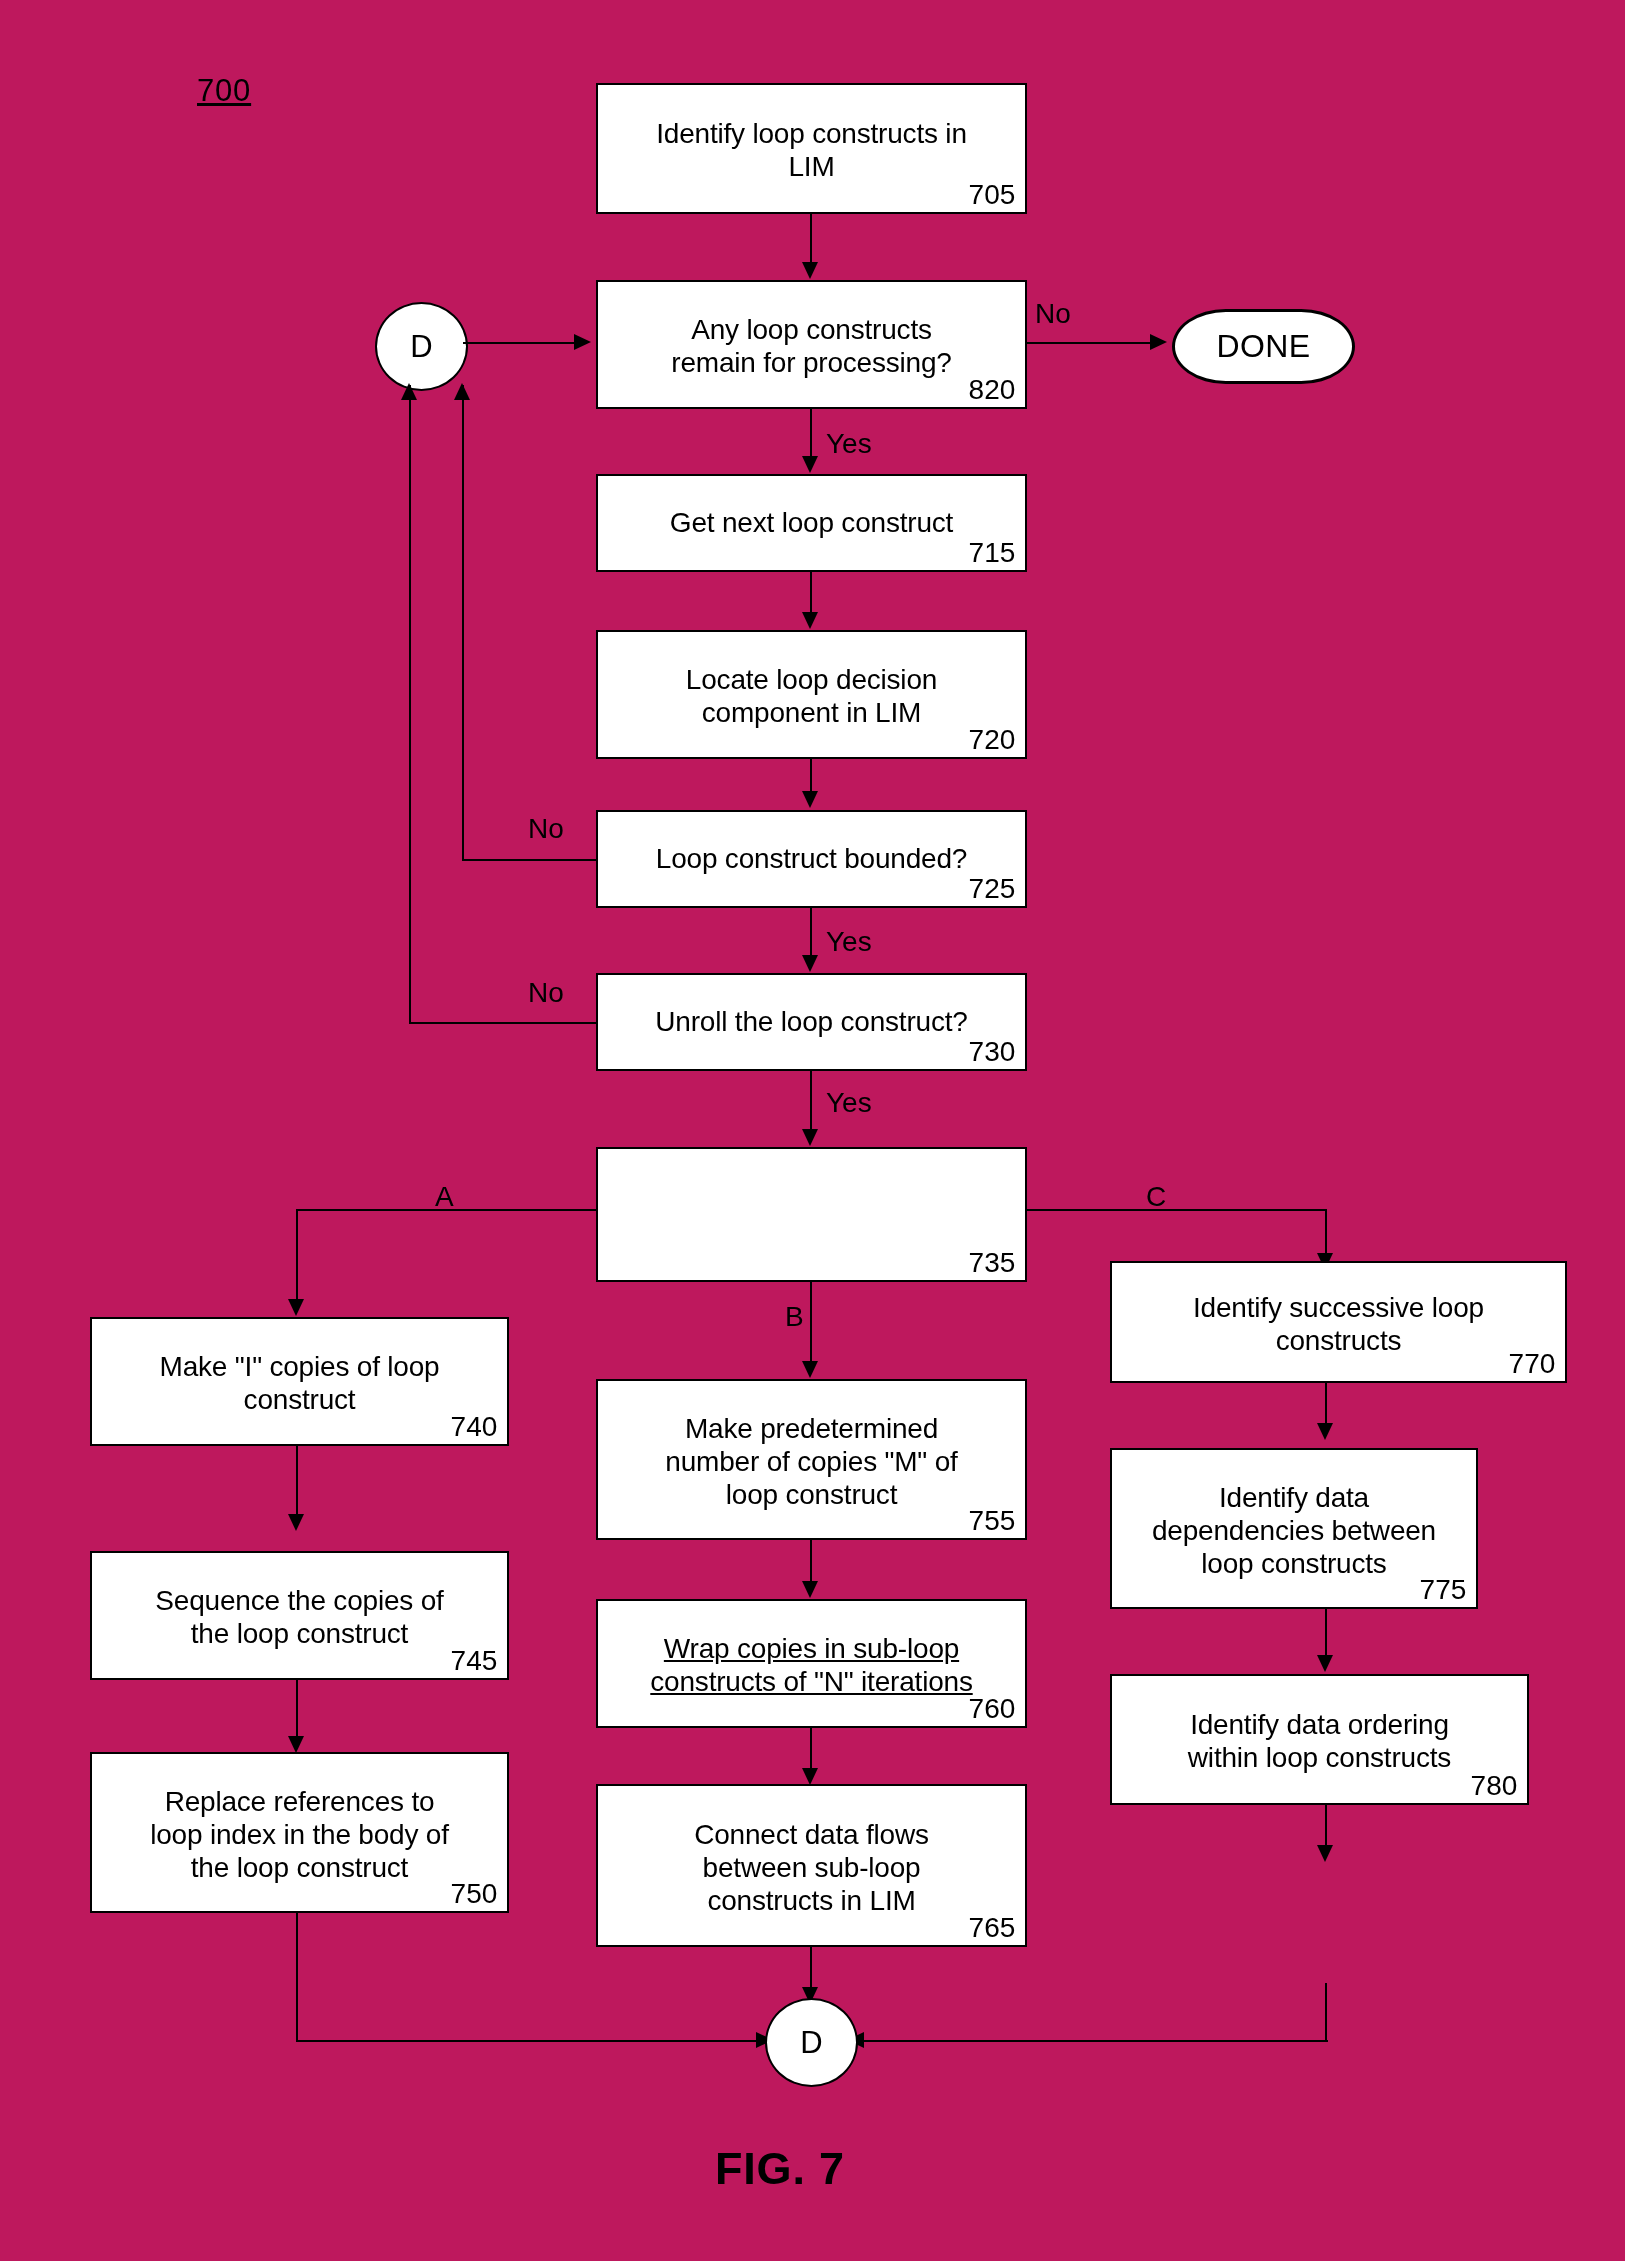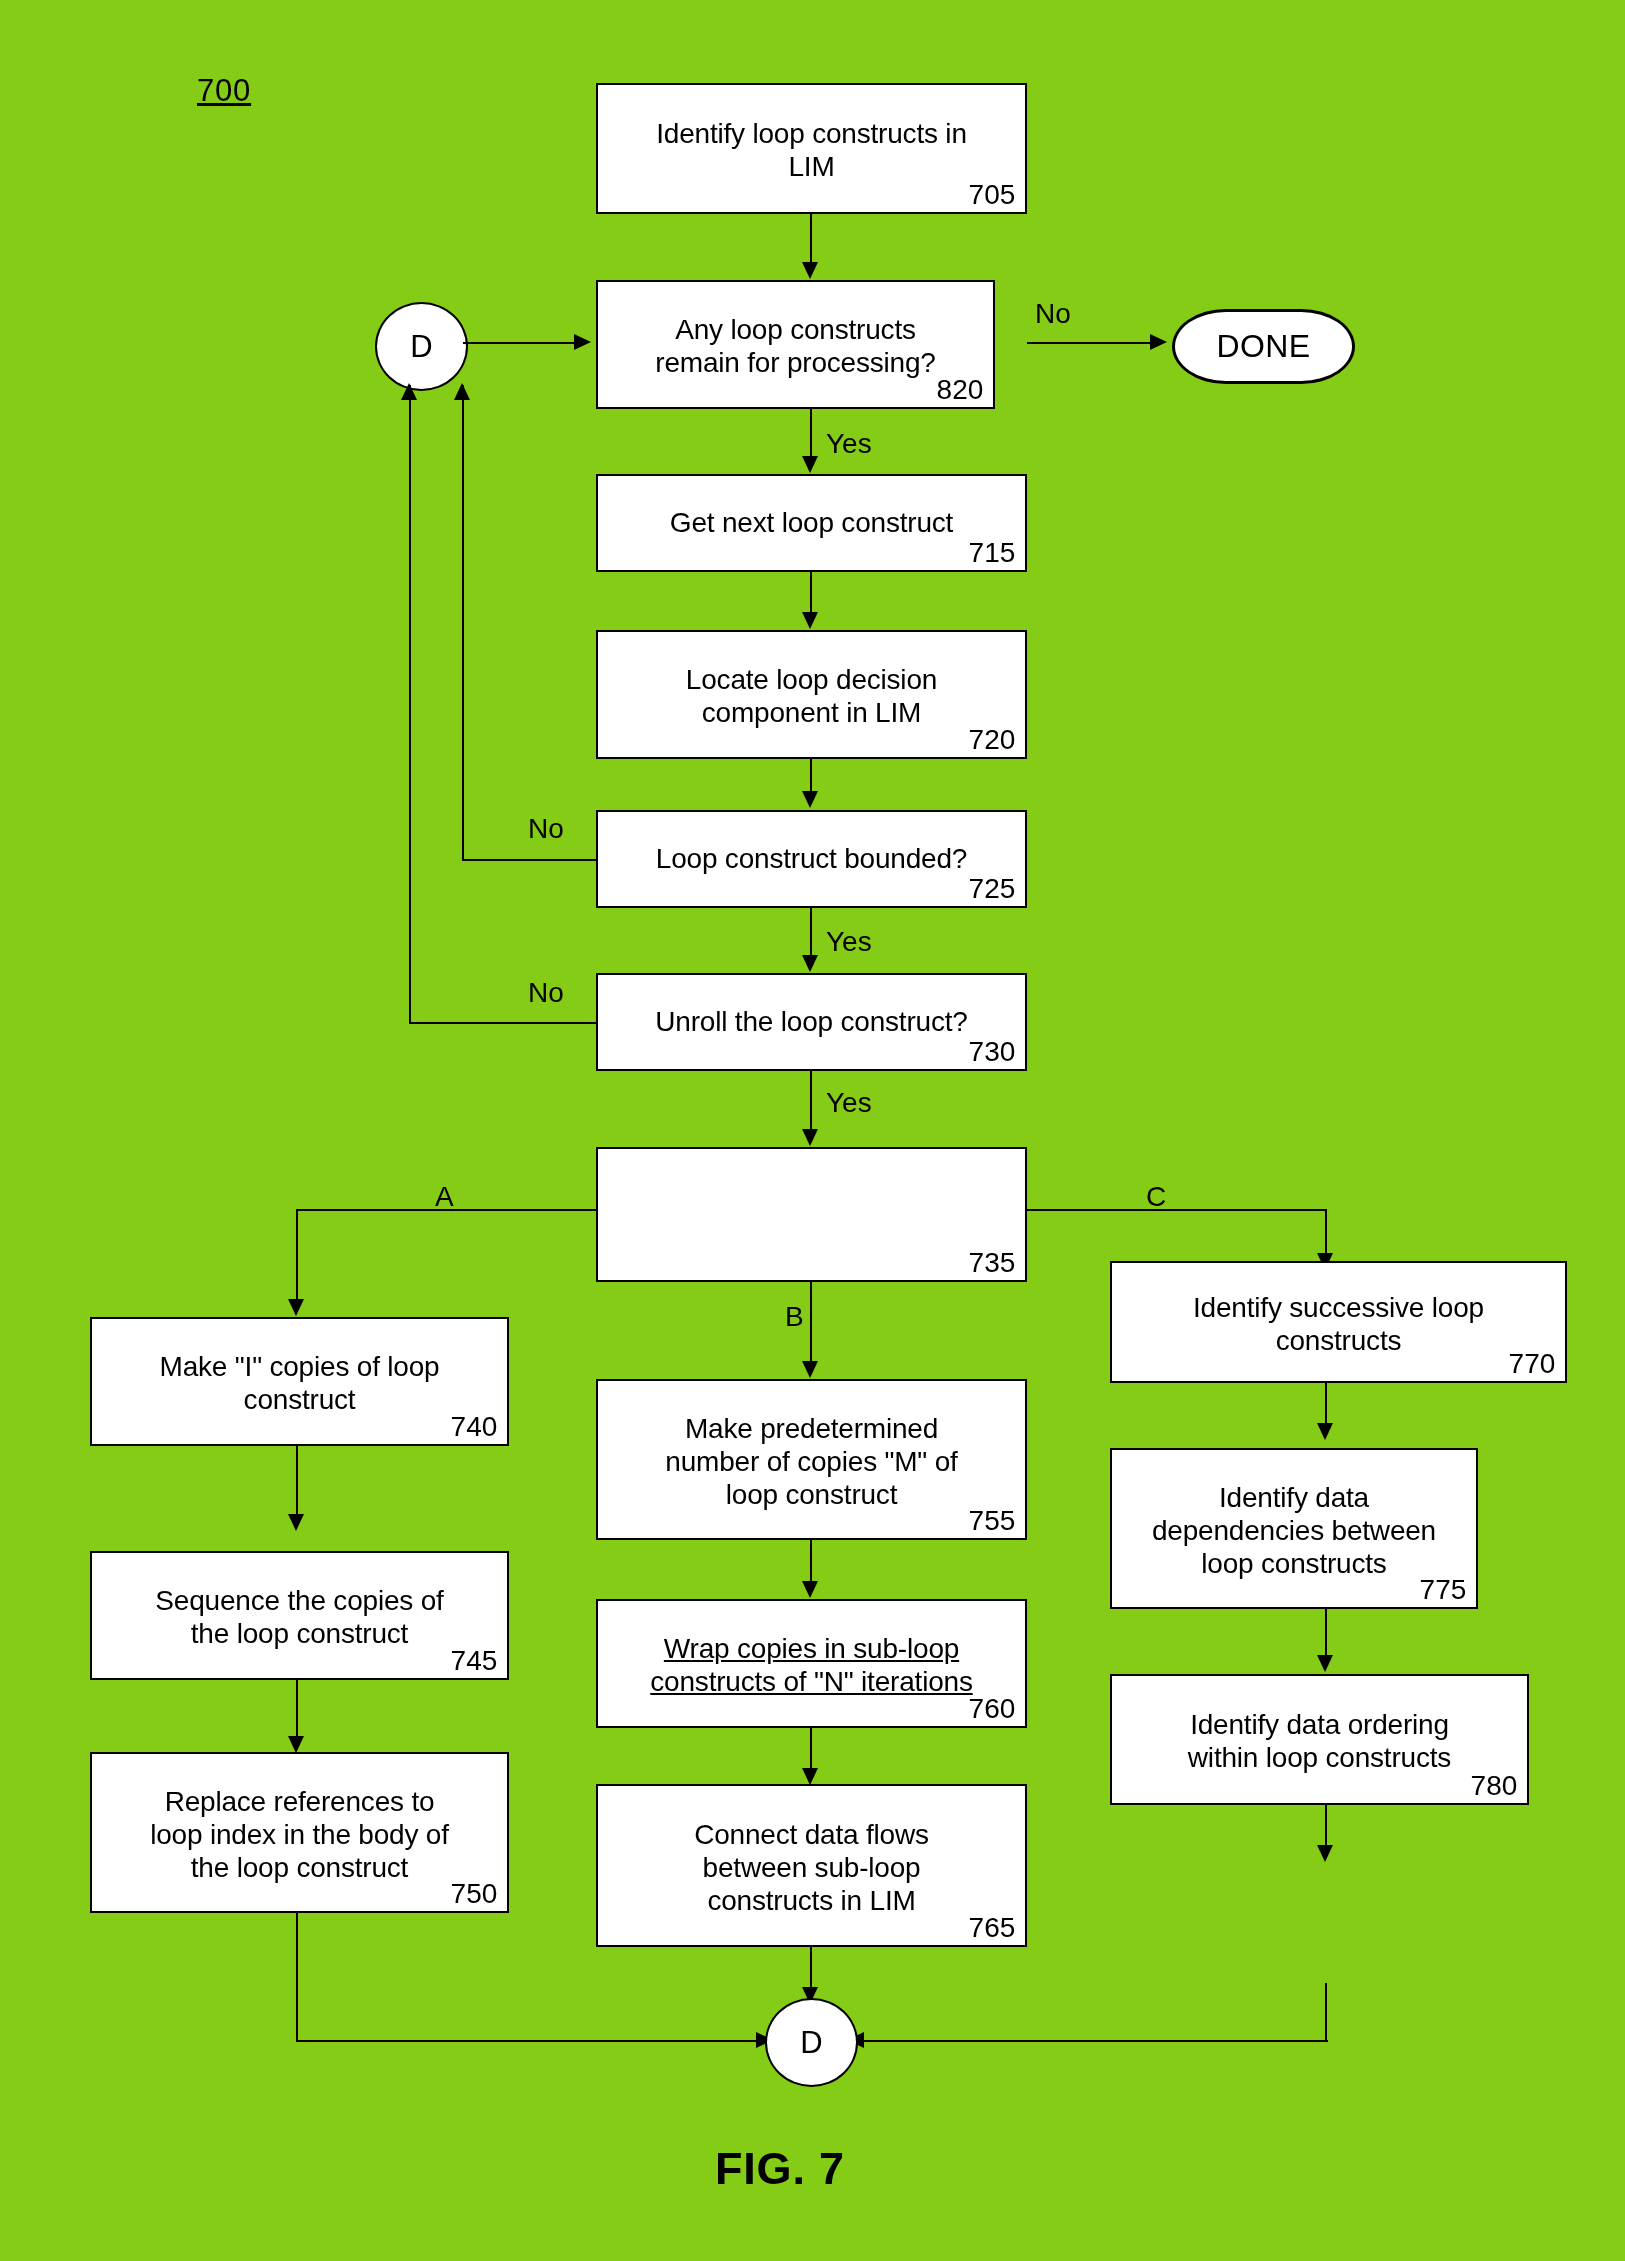--- a/index.html
+++ b/index.html
@@ -5,21 +5,21 @@
 <style>
   html, body {
     margin: 0;
     padding: 0;
     background: #ffffff;
   }
   #page {
     position: relative;
     width: 1626px;
     height: 2261px;
-    background: #84cc16;
+    background: #be185d;
     font-family: "Liberation Sans", sans-serif;
     color: #000000;
     overflow: hidden;
   }
   
   .node {
     position: absolute;
     box-sizing: border-box;
     border: 2.4px solid #000;
     background: #fff;
@@ -128,21 +128,21 @@
 
   <div class="node" style="left:596px; top:83px; width:431px; height:131px;">
     <div class="txt">Identify loop constructs in
 LIM</div>
     <div class="num">705</div>
   </div>
 
   <div class="ln v" style="left:810px; top:213px; height:58px;"></div>
   <div class="arrow down" style="left:802px; top:262px;"></div>
 
-  <div class="node" style="left:596px; top:280px; width:399px; height:129px;">
+  <div class="node" style="left:596px; top:280px; width:431px; height:129px;">
     <div class="txt">Any loop constructs
 remain for processing?</div>
     <div class="num">820</div>
   </div>
 
   <div class="conn" style="left:375px; top:302px; width:89px; height:85px;">
     <span>D</span>
   </div>
 
   <div class="ln h" style="left:463px; top:342px; width:113px;"></div>

